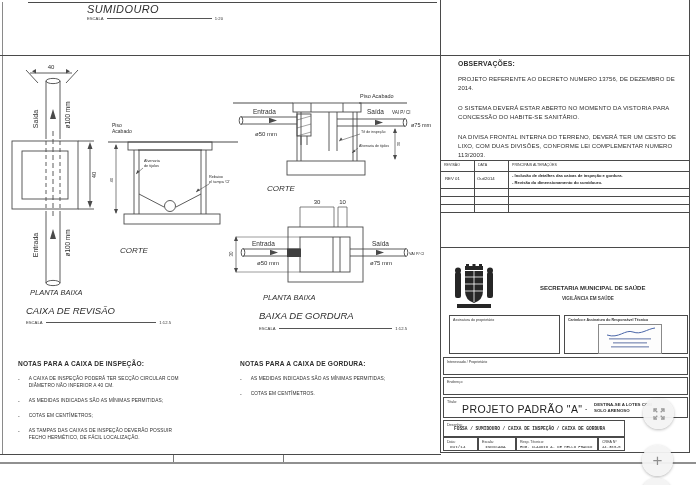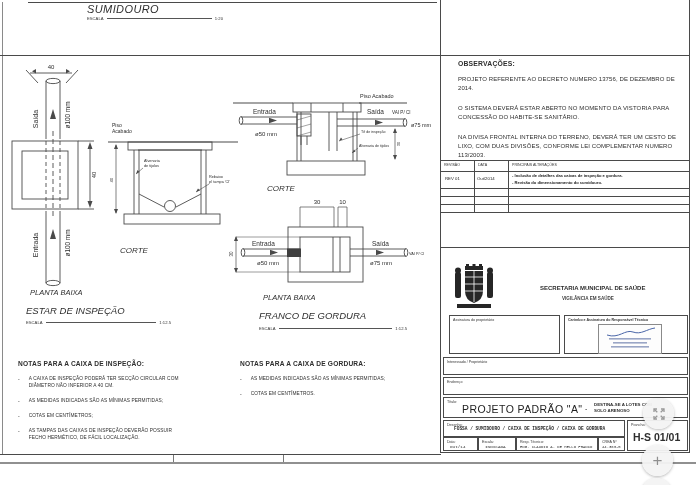--- a/index.html
+++ b/index.html
@@ -178,29 +178,29 @@
     <text x="112.5" y="11" font-size="6" text-anchor="middle">10</text>
     <text transform="rotate(-90 3 61)" x="3" y="61" font-size="4.5" text-anchor="middle">30</text>
     <text x="22" y="53" font-size="6.5">Entrada</text>
     <text x="27" y="72" font-size="6">ø50 mm</text>
     <text x="142" y="53" font-size="6.5">Saída</text>
     <text x="140" y="72" font-size="6">ø75 mm</text>
     <text x="179" y="62" font-size="3.8">VAI P/ CI</text>
   </svg>
 
   <div class="t ital" style="left:30px;top:288px;font-size:7.5px;">PLANTA BAIXA</div>
-  <div class="t ital" style="left:26px;top:305px;font-size:9.5px;">ESTAR DE INSPEÇÃO</div>
+  <div class="t ital" style="left:26px;top:305px;font-size:9.5px;">CAIXA DE REVISÃO</div>
   <div class="scalerow" style="left:26px;top:320px;width:145px;">
     <span class="lbl">ESCALA</span>
     <span class="ln"></span>
     <span class="val">1:12.5</span>
   </div>
 
   <div class="t ital" style="left:263px;top:293px;font-size:7.5px;">PLANTA BAIXA</div>
-  <div class="t ital" style="left:259px;top:310px;font-size:9.5px;">FRANCO DE GORDURA</div>
+  <div class="t ital" style="left:259px;top:310px;font-size:9.5px;">BAIXA DE GORDURA</div>
   <div class="scalerow" style="left:259px;top:326px;width:148px;">
     <span class="lbl">ESCALA</span>
     <span class="ln"></span>
     <span class="val">1:12.5</span>
   </div>
 
   <div class="notes" style="left:18px;top:360px;">
     <div class="ntitle">NOTAS PARA A CAIXA DE INSPEÇÃO:</div>
     <div class="nitem">
       <span class="dash">-</span>
@@ -324,24 +324,20 @@
     <div class="t" style="left:6px;top:6px;font-size:4.3px;font-family:'Liberation Mono', monospace;">INDICADA</div>
   </div>
   <div class="cellbox" style="left:516px;top:437px;width:82px;height:14px;">
     <div class="minilbl">Resp. Técnico:</div>
     <div class="t" style="left:3px;top:6.5px;font-size:3.9px;font-family:'Liberation Mono', monospace;">ENG. CLAUDIO A. DE MELLO FRANCO</div>
   </div>
   <div class="cellbox" style="left:598px;top:437px;width:27px;height:14px;">
     <div class="minilbl">CREA Nº</div>
     <div class="t" style="left:3px;top:6.5px;font-size:3.9px;font-family:'Liberation Mono', monospace;">44.363-5</div>
   </div>
-  <div class="cellbox" style="left:627px;top:420px;width:61px;height:31px;">
-    <div class="minilbl">Prancha:</div>
-    <div class="t bold" style="left:5px;top:10px;font-size:10.5px;">H-S 01/01</div>
-  </div>
 
   <div class="fab" style="left:643px;top:398px;">
     <svg width="14" height="14" viewBox="0 0 14 14" style="position:static;">
       <g stroke="#999" stroke-width="1.3" fill="none">
         <path d="M5.3,5.3 L2.2,2.2 M8.7,5.3 L11.8,2.2 M5.3,8.7 L2.2,11.8 M8.7,8.7 L11.8,11.8"></path>
         <path d="M2,5 V2 H5 M9,2 H12 V5 M2,9 V12 H5 M9,12 H12 V9"></path>
       </g>
     </svg>
   </div>
   <div class="fab" style="left:642px;top:445px;font-size:17px;font-weight:400;">

